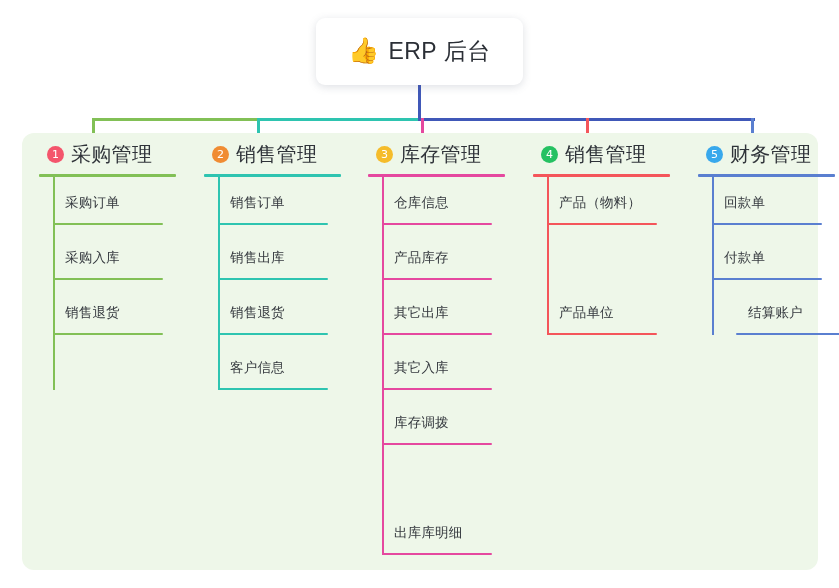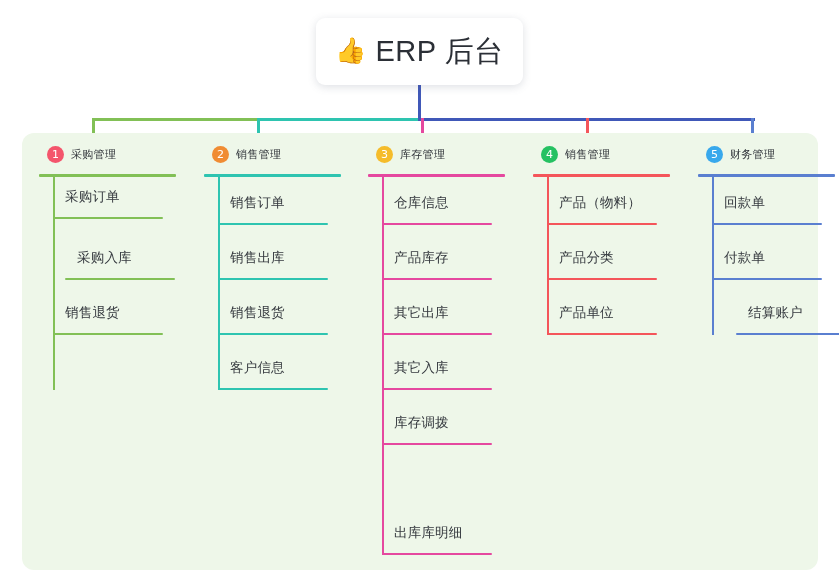--- a/index.html
+++ b/index.html
@@ -32,21 +32,21 @@
     gap: 9px;
     box-sizing: border-box;
   }
   #root-card .thumb {
     font-size: 25px;
     line-height: 1;
     display: inline-block;
     transform: translateY(-1px);
   }
   #root-card .rtitle {
-    font-size: 29px;
+    font-size: 23px;
     color: #2b2f36;
     letter-spacing: 0.5px;
     white-space: nowrap;
   }
 
   
   #connectors {
     position: absolute;
     left: 0;
     top: 0;
@@ -87,21 +87,21 @@
     height: 17px;
     border-radius: 50%;
     color: #ffffff;
     font-size: 11px;
     line-height: 17px;
     text-align: center;
     flex: 0 0 auto;
     font-family: "DejaVu Sans", sans-serif;
   }
   .head-label {
-    font-size: 11px;
+    font-size: 20px;
     color: #2f3339;
     white-space: nowrap;
     letter-spacing: 0.3px;
   }
   .head-rule {
     position: absolute;
     left: 8px;
     top: 41px;
     height: 3px;
     width: 137px;
@@ -160,25 +160,25 @@
 </div>
 
 <div id="panel">
     <div class="column" style="left: 9px;">
       <div class="col-head">
         <span class="badge" style="background: rgb(244, 85, 108);">1</span>
         <span class="head-label">采购管理</span>
       </div>
       <div class="head-rule" style="background: rgb(130, 192, 86);"></div>
       <div class="spine" style="background: rgb(130, 192, 86); height: 215px;"></div>
-      <div class="leaf" style="top: 49px;">
+      <div class="leaf" style="top: 55px;">
         <span class="leaf-label">采购订单</span>
         <div class="leaf-rule" style="background: rgb(130, 192, 86);"></div>
       </div>
-      <div class="leaf" style="top: 110px; margin-left: 12px;">
+      <div class="leaf" style="top: 110px;">
         <span class="leaf-label">采购入库</span>
         <div class="leaf-rule" style="background: rgb(130, 192, 86);"></div>
       </div>
       <div class="leaf" style="top: 165px;">
         <span class="leaf-label">销售退货</span>
         <div class="leaf-rule" style="background: rgb(130, 192, 86);"></div>
       </div>
     </div>
     <div class="column" style="left: 174px;">
       <div class="col-head">
@@ -238,24 +238,20 @@
     </div>
     <div class="column" style="left: 503px;">
       <div class="col-head">
         <span class="badge" style="background: rgb(37, 193, 98);">4</span>
         <span class="head-label">销售管理</span>
       </div>
       <div class="head-rule" style="background: rgb(244, 85, 90);"></div>
       <div class="spine" style="background: rgb(244, 85, 90); height: 160px;"></div>
       <div class="leaf" style="top: 55px;">
         <span class="leaf-label">产品（物料）</span>
-        <div class="leaf-rule" style="background: rgb(244, 85, 90);"></div>
-      </div>
-      <div class="leaf" style="top: 110px;">
-        <span class="leaf-label">产品分类</span>
         <div class="leaf-rule" style="background: rgb(244, 85, 90);"></div>
       </div>
       <div class="leaf" style="top: 165px;">
         <span class="leaf-label">产品单位</span>
         <div class="leaf-rule" style="background: rgb(244, 85, 90);"></div>
       </div>
     </div>
     <div class="column" style="left: 668px;">
       <div class="col-head">
         <span class="badge" style="background: rgb(56, 168, 236);">5</span>

